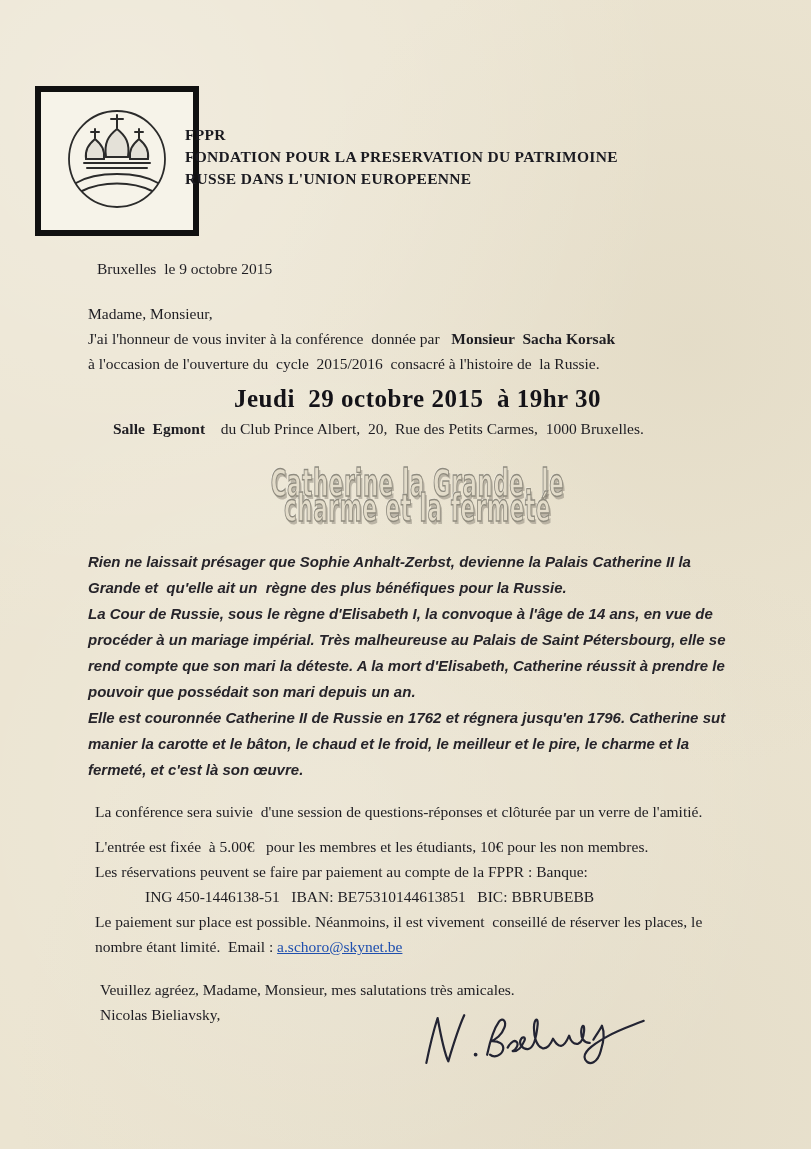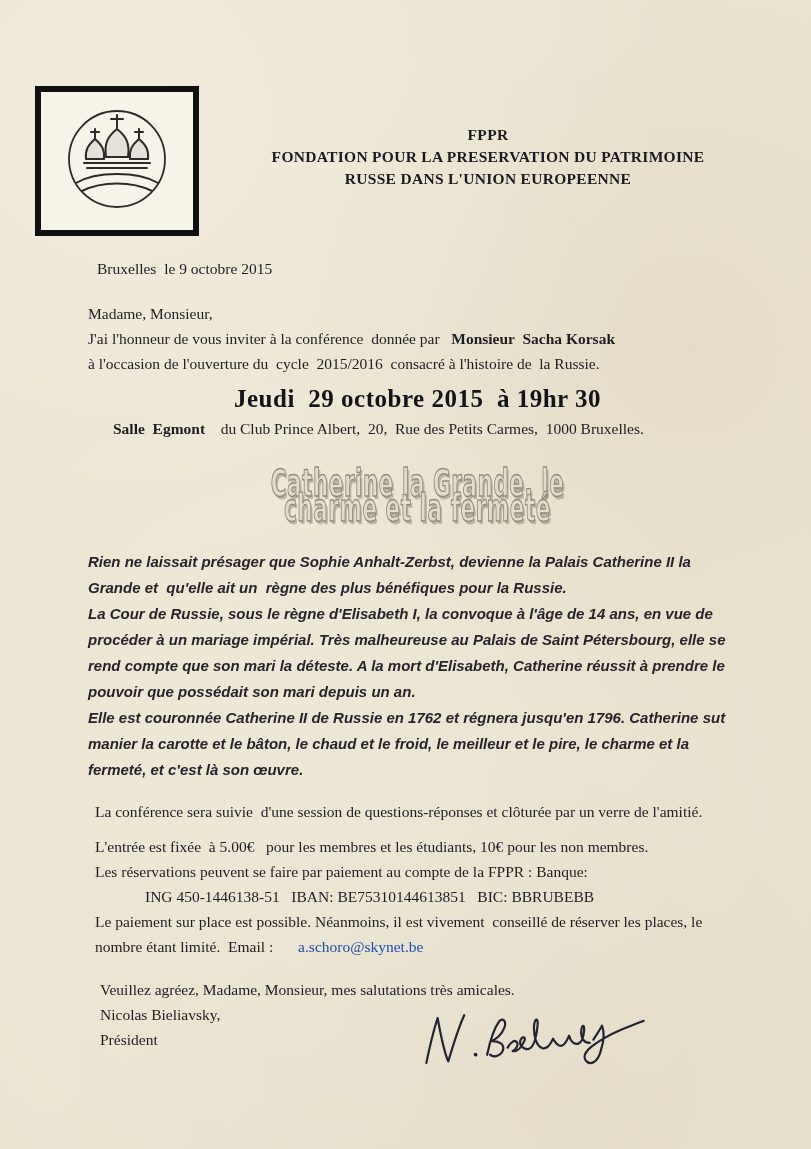--- a/index.html
+++ b/index.html
@@ -23,21 +23,21 @@
     position: absolute; left: 35px; top: 86px;
     width: 152px; height: 138px;
     border: 6px solid #101010;
     background: #f6f3e9;
     display: flex; align-items: center; justify-content: center;
   }
   .logo-box svg { display: block; }
 
   .org-header {
     position: absolute; left: 185px; right: 20px; top: 124px;
-    text-align: center;
+    text-align: left;
     font-weight: bold;
     font-size: 15.5px;
     letter-spacing: 0.3px;
     line-height: 22px;
     color: #1a1a20;
   }
 
   .content {
     position: absolute; left: 88px; right: 64px; top: 256px;
     font-size: 15.5px;
@@ -90,22 +90,22 @@
   .pricing  { margin-top: 10px; margin-left: 7px; }
   .reservation { margin-left: 7px; }
   .bank { margin-left: 57px; }
   .payment { margin-left: 7px; }
 
   .closing { margin-top: 18px; margin-left: 12px; }
   .signer  { margin-left: 12px; }
 
   .email {
     color: #1f4fae;
+    text-decoration: underline;
     cursor: pointer;
-    margin-left: 21px;
   }
 
   .signature {
     position: absolute; left: 415px; top: 996px;
     transform: rotate(-4deg);
   }
 </style>
 </head>
 <body>
 
@@ -161,21 +161,20 @@
     <div class="line reservation" data-bind="letter.reservation">Les réservations peuvent se faire par paiement au compte de la FPPR : Banque:</div>
 
     <div class="line bank" data-bind="letter.bank_line">ING 450-1446138-51   IBAN: BE75310144613851   BIC: BBRUBEBB</div>
 
     <div class="payment"><span data-bind="letter.payment_pre">Le paiement sur place est possible. Néanmoins, il est vivement  conseillé de réserver les places, le nombre étant limité.  Email : </span><a class="email" data-bind="letter.email">a.schoro@skynet.be</a></div>
 
     <div class="line closing" data-bind="letter.closing">Veuillez agréez, Madame, Monsieur, mes salutations très amicales.</div>
 
     <div class="line signer" data-bind="letter.signer_name">Nicolas Bieliavsky,</div>
 
-    <div class="line signer" data-bind="letter.signer_title">Président</div>
 
   </div>
 
   <div class="signature" role="img" aria-label="N. Bieliavsky">
     <svg width="240" height="86" viewBox="0 0 250 90" fill="none" stroke="#232433" stroke-width="2.3" stroke-linecap="round" stroke-linejoin="round">
       <path d="M10,62 C15,44 21,26 25,16 C27,34 29,52 33,62 C39,46 47,26 53,15"></path>
       <circle cx="62" cy="57" r="2" fill="#232433" stroke="none"></circle>
       <path d="M74,58 C78,44 84,30 89,24 C93,20 97,24 94,31 C91,38 84,43 79,44 C87,44 93,48 91,54 C89,60 81,62 77,58"></path>
       <path d="M96,52 C100,46 104,44 106,47 C108,50 104,55 101,56 C106,57 111,52 114,46 C116,42 112,41 110,45 C108,49 111,55 117,55 C123,55 127,42 129,30 C130,22 126,24 125,32 C124,42 126,52 132,55 C138,57 142,50 144,46 C146,50 148,54 152,54 C156,54 159,48 161,44 C162,49 165,54 170,53 C174,52 176,46 177,40 C178,32 175,34 174,40 C173,47 176,53 182,53"></path>
       <path d="M186,50 C190,44 194,40 196,36 C198,42 197,52 193,62 C189,74 180,78 176,70 C173,63 183,56 200,48 C215,41 228,38 240,34"></path>

